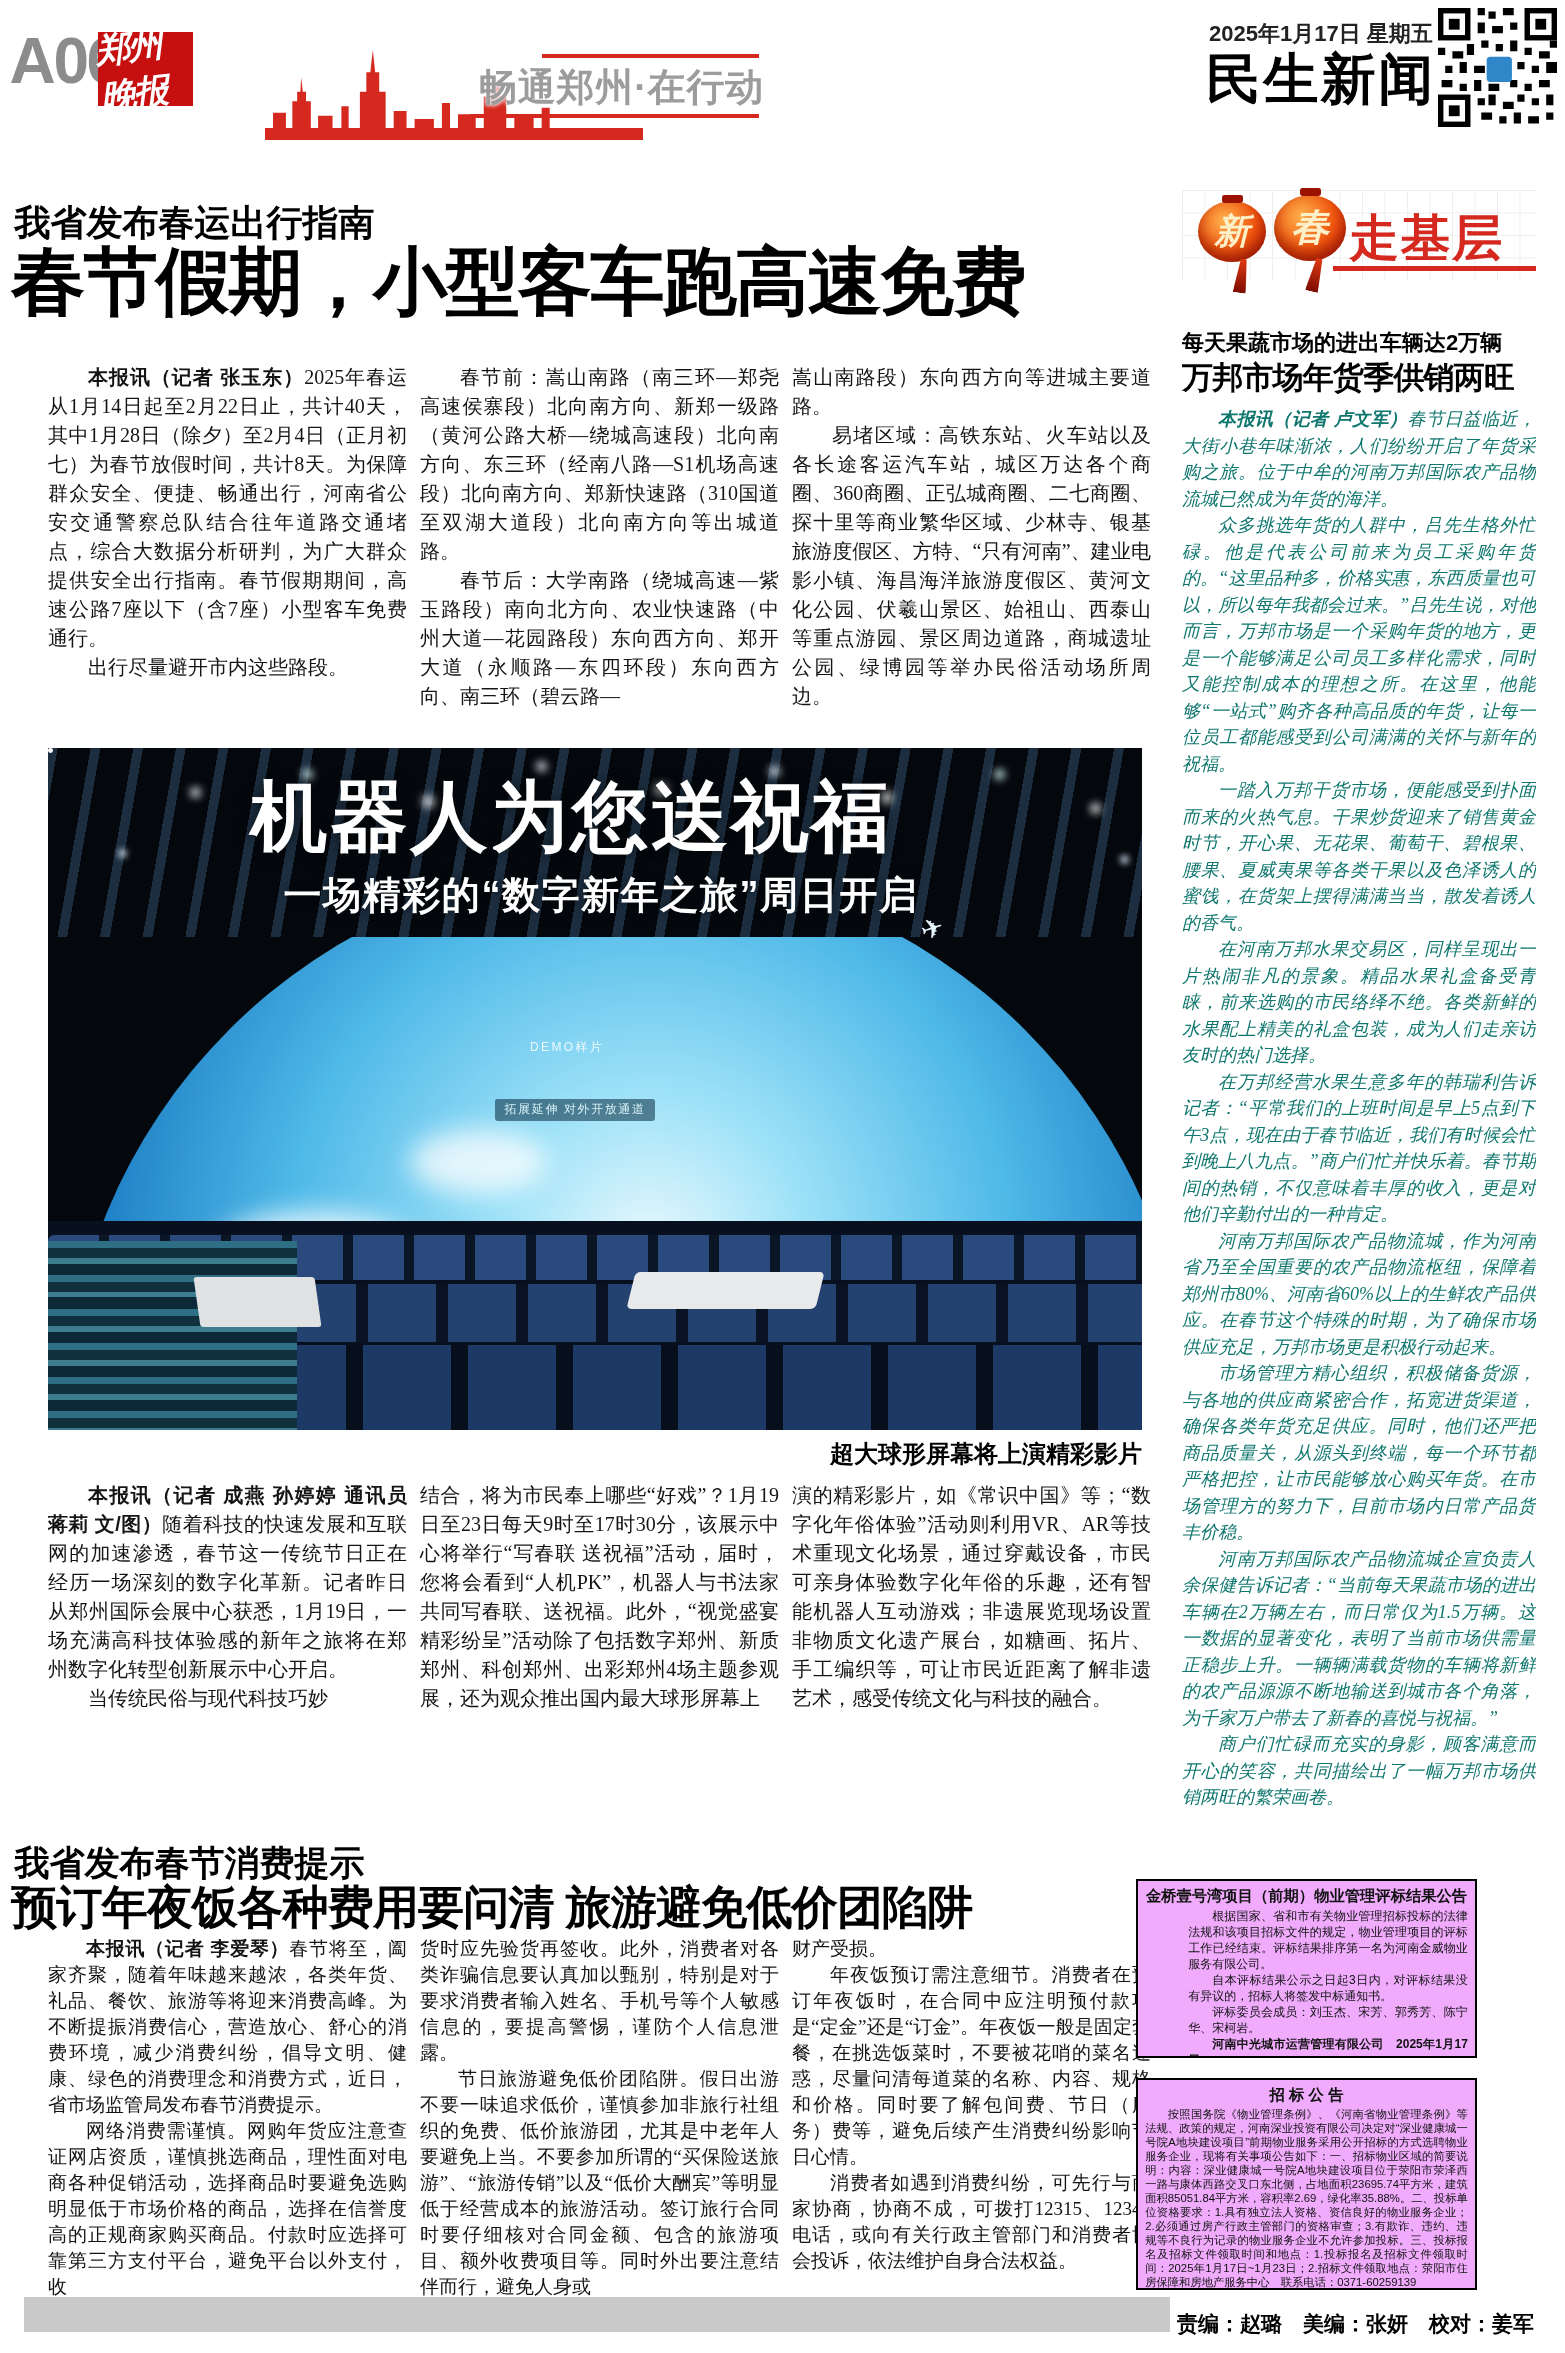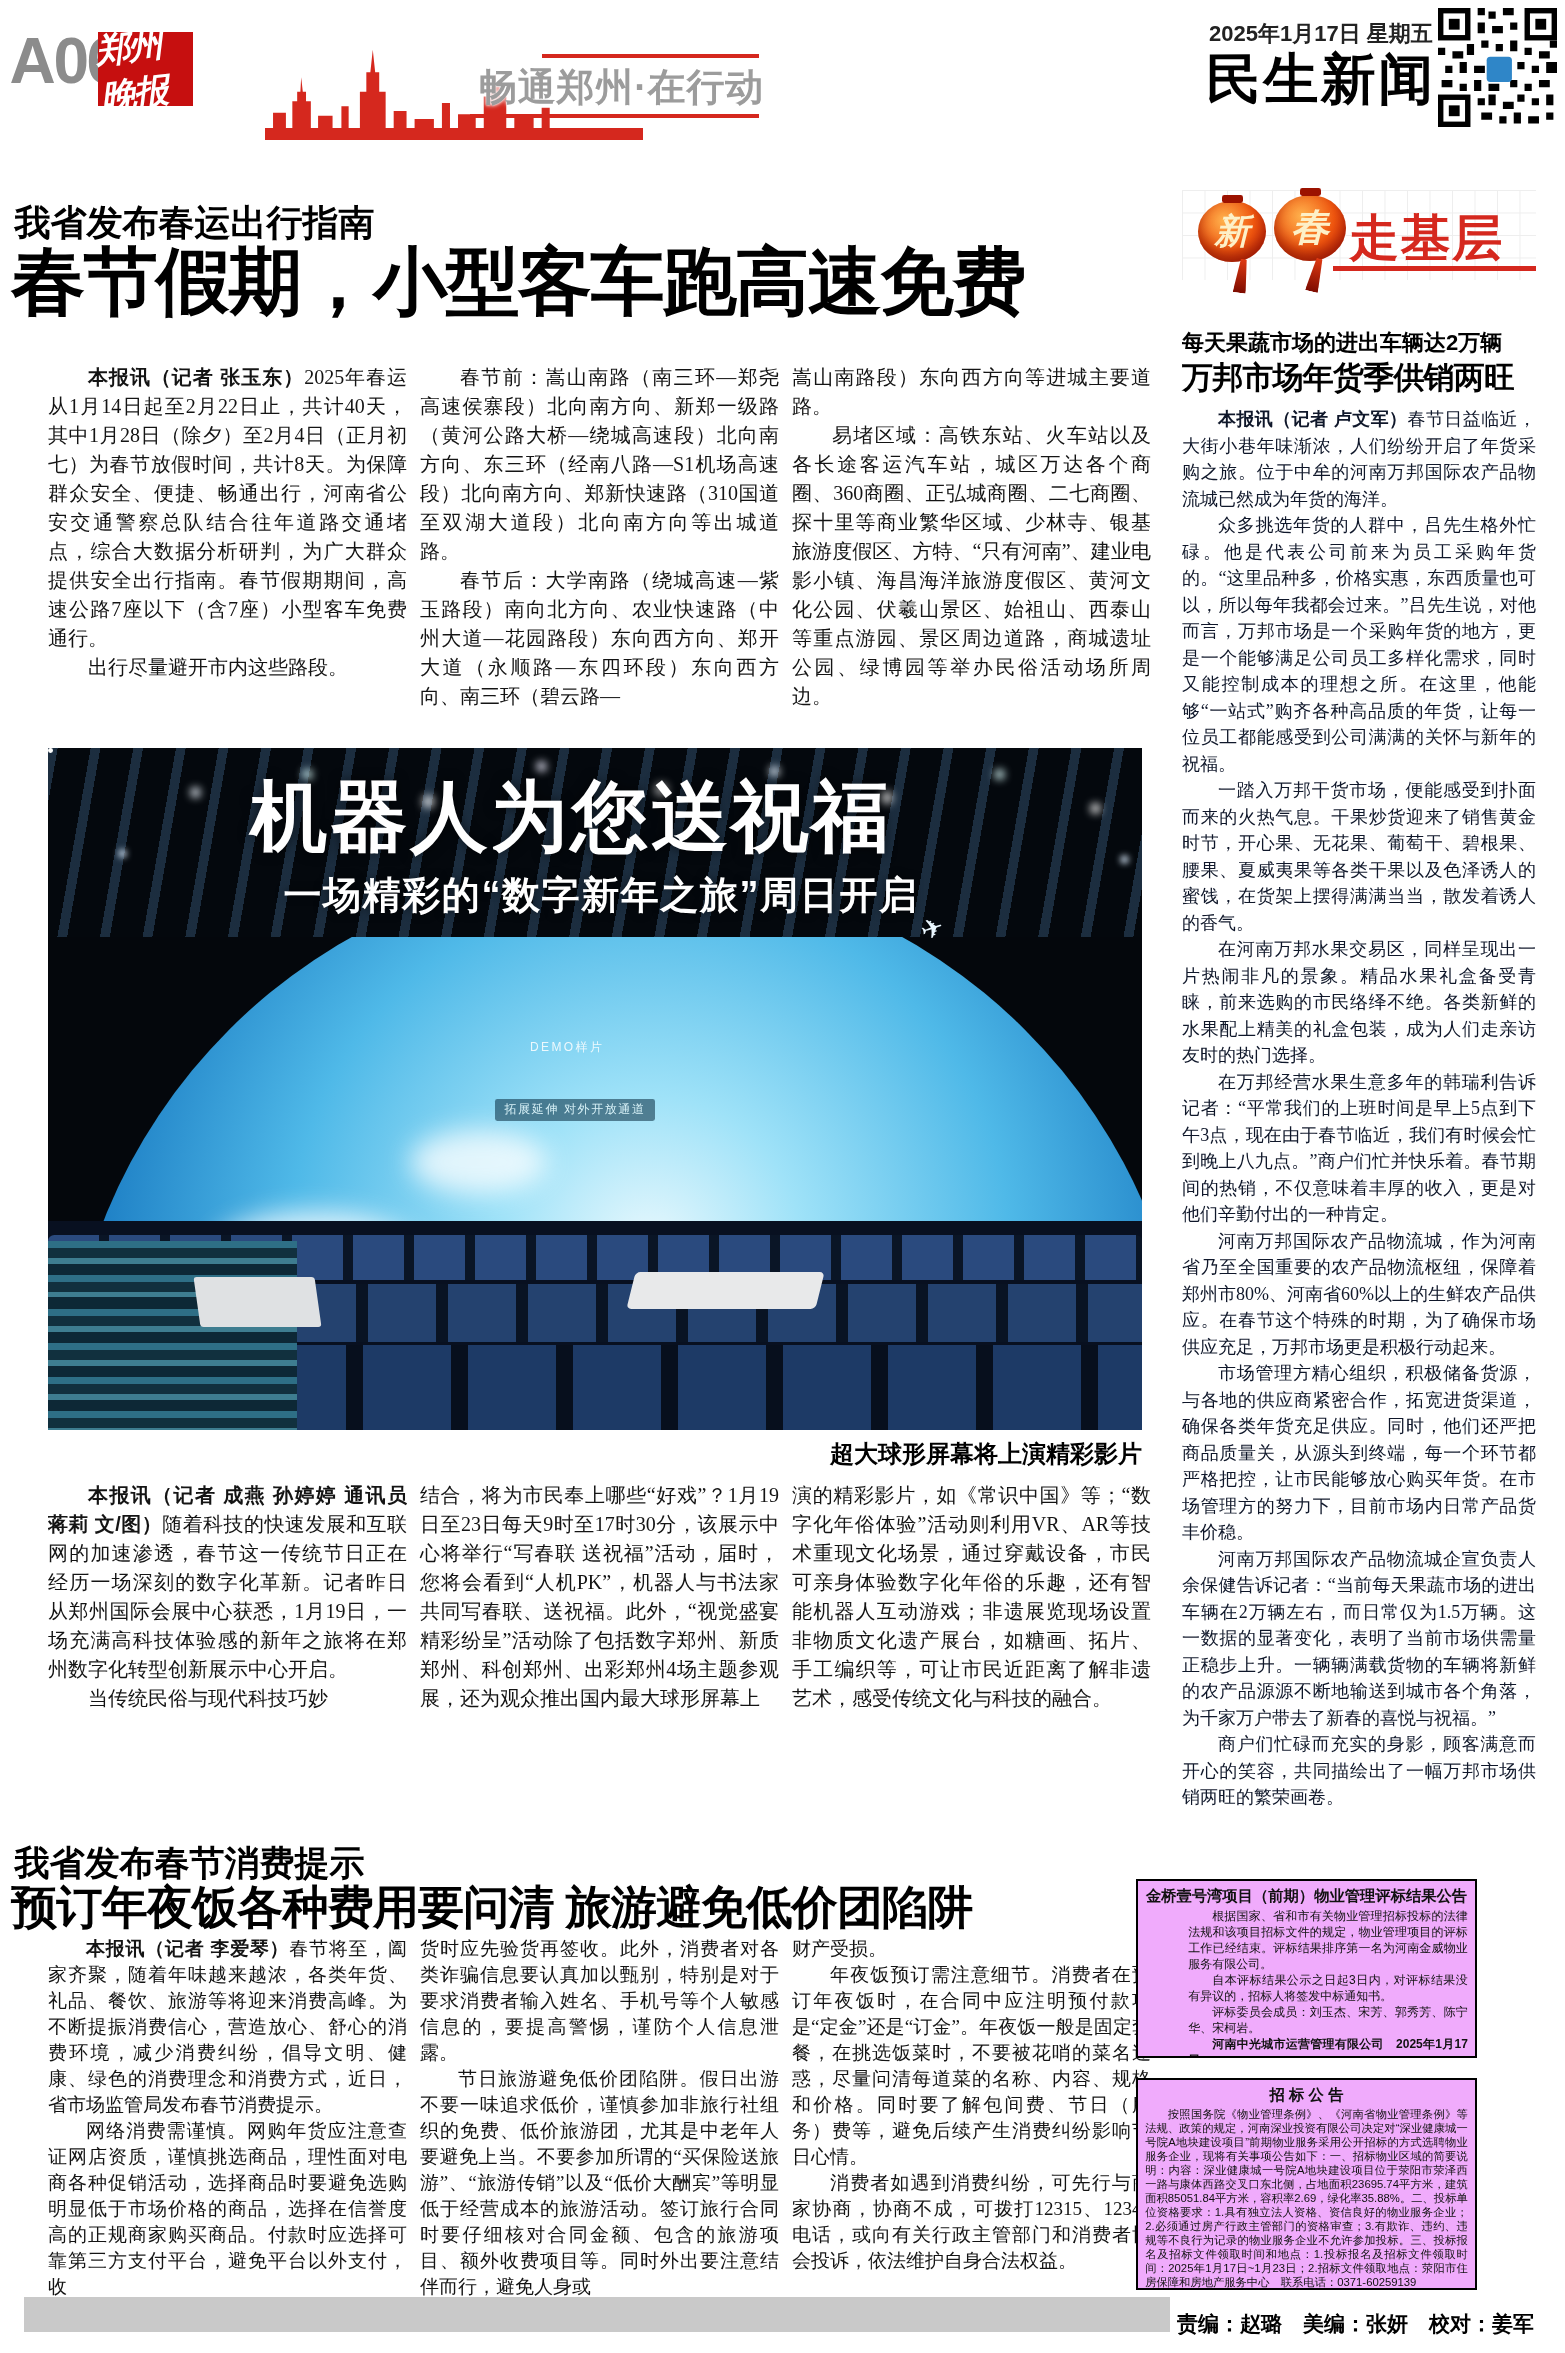--- a/index.html
+++ b/index.html
@@ -101,21 +101,21 @@
   .lcap.c2{left:118px;top:-1.6px;}
   .tassel{position:absolute;width:13px;height:34px;background:linear-gradient(#e03a12,#7d0b00);
      clip-path:polygon(28% 0,72% 0,100% 100%,0 100%);}
   .tassel.t1{left:53px;top:69px;transform:rotate(8deg);}
   .tassel.t2{left:127px;top:68px;transform:rotate(14deg);}
   .banner-title{position:absolute;left:167px;top:14.5px;font-size:50px;font-weight:900;color:#d5281e;letter-spacing:1.6px;}
   .banner-underline{position:absolute;left:151px;top:76px;width:203px;height:4.8px;background:#d5281e;}
   .mk-kicker{position:absolute;left:0;top:138px;width:354px;font-size:22px;font-weight:800;color:#000;}
   .mk-headline{position:absolute;left:0;top:167px;width:354px;font-size:31px;font-weight:900;color:#000;letter-spacing:-0.8px;}
   .mk-body{position:absolute;left:0;top:216px;width:354px;height:1468px;font-size:18px;line-height:26.5px;
-     text-align:justify;color:#0f172a;overflow:hidden;}
+     text-align:justify;color:#0f766e;overflow:hidden;font-style:italic;}
   .mk-body p{margin:0;text-indent:2em;}
 
   
   .notice{left:1136px;width:341px;border:2.4px solid #000;box-sizing:border-box;padding:4.8px 7.2px;overflow:hidden;background:#f0abfc;}
   .notice.award{top:1879px;height:179px;}
   .notice.tender{top:2078px;height:212px;}
   .notice h3{margin:0 0 1.6px 0;text-align:center;font-size:15.3px;font-weight:800;}
   .notice.award h3{font-size:15.3px;}
   .notice p{margin:0;text-align:justify;text-indent:2em;}
   .notice.award p{font-size:12px;line-height:16px;margin-left:43px;}

